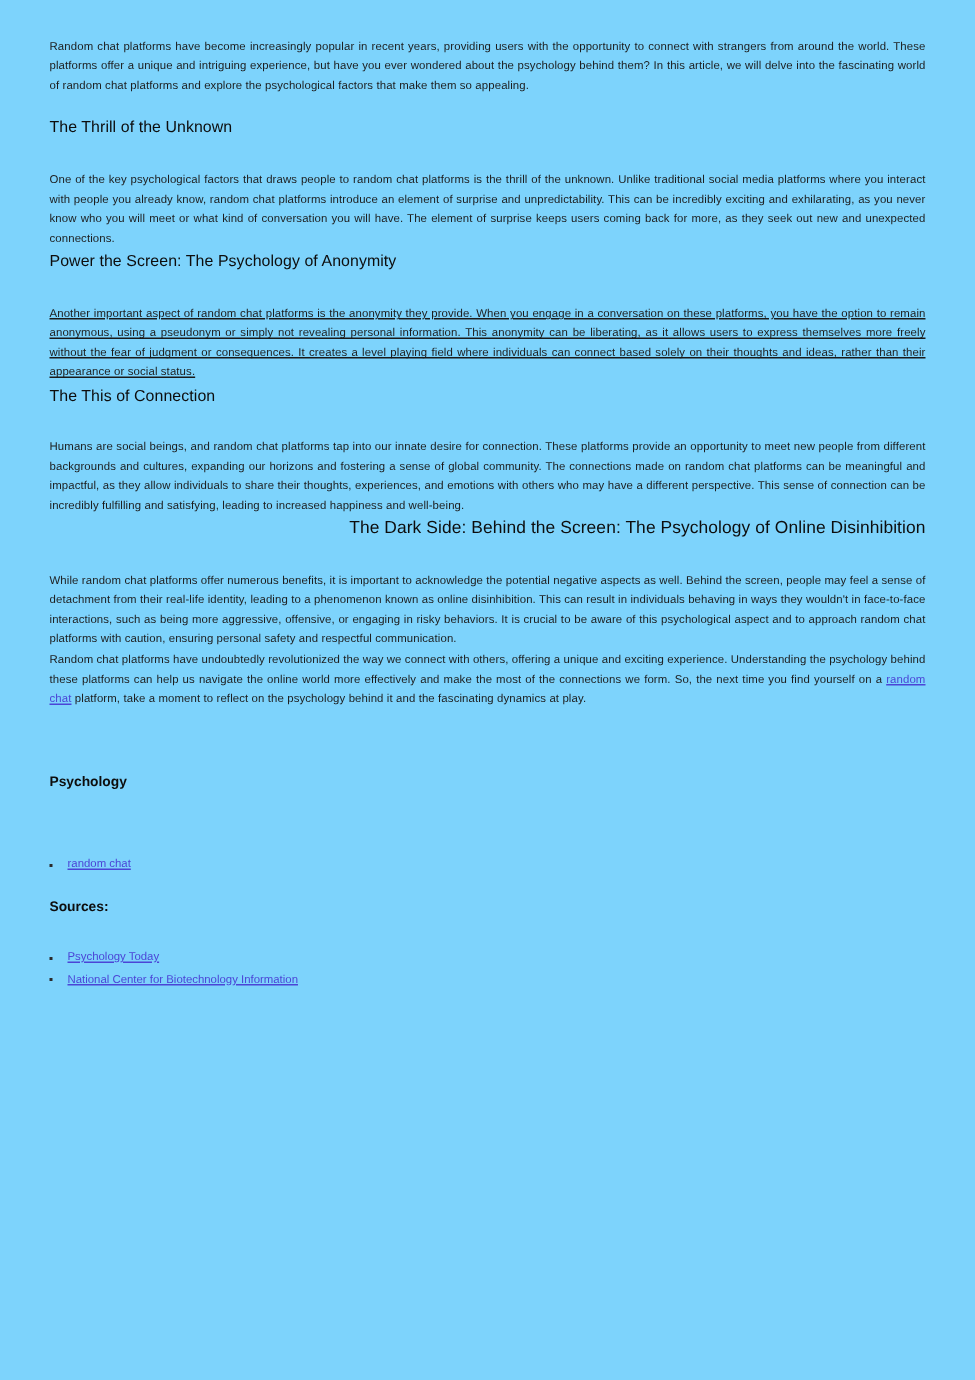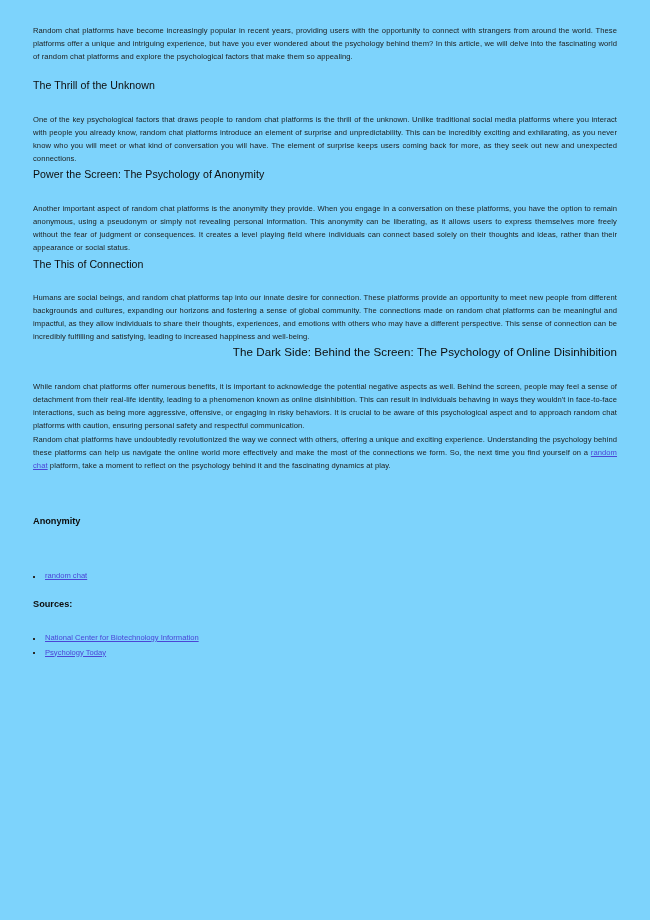--- a/index.html
+++ b/index.html
@@ -98,21 +98,21 @@
     </div>
 
     <div class="blk" style="top:89px;">
       <p class="body-text">One of the key psychological factors that draws people to random chat platforms is the thrill of the unknown. Unlike traditional social media platforms where you interact with people you already know, random chat platforms introduce an element of surprise and unpredictability. This can be incredibly exciting and exhilarating, as you never know who you will meet or what kind of conversation you will have. The element of surprise keeps users coming back for more, as they seek out new and unexpected connections.</p>
     </div>
 
     <div class="blk" style="top:144px;">
       <h2 class="section-heading">Power the Screen: The Psychology of Anonymity</h2>
     </div>
 
-    <div class="blk" style="top:178px;">
+    <div class="blk" style="top:178px;text-decoration:underline;">
       <p class="body-text">Another important aspect of random chat platforms is the anonymity they provide. When you engage in a conversation on these platforms, you have the option to remain anonymous, using a pseudonym or simply not revealing personal information. This anonymity can be liberating, as it allows users to express themselves more freely without the fear of judgment or consequences. It creates a level playing field where individuals can connect based solely on their thoughts and ideas, rather than their appearance or social status.</p>
     </div>
 
     <div class="blk" style="top:234px;">
       <h2 class="section-heading">The This of Connection</h2>
     </div>
 
     <div class="blk" style="top:267px;">
       <p class="body-text">Humans are social beings, and random chat platforms tap into our innate desire for connection. These platforms provide an opportunity to meet new people from different backgrounds and cultures, expanding our horizons and fostering a sense of global community. The connections made on random chat platforms can be meaningful and impactful, as they allow individuals to share their thoughts, experiences, and emotions with others who may have a different perspective. This sense of connection can be incredibly fulfilling and satisfying, leading to increased happiness and well-being.</p>
     </div>
@@ -123,34 +123,34 @@
 
     <div class="blk" style="top:356px;">
       <p class="body-text">While random chat platforms offer numerous benefits, it is important to acknowledge the potential negative aspects as well. Behind the screen, people may feel a sense of detachment from their real-life identity, leading to a phenomenon known as online disinhibition. This can result in individuals behaving in ways they wouldn't in face-to-face interactions, such as being more aggressive, offensive, or engaging in risky behaviors. It is crucial to be aware of this psychological aspect and to approach random chat platforms with caution, ensuring personal safety and respectful communication.</p>
     </div>
 
     <div class="blk" style="top:409px;">
       <p class="body-text"><span>Random chat platforms have undoubtedly revolutionized the way we connect with others, offering a unique and exciting experience. Understanding the psychology behind these platforms can help us navigate the online world more effectively and make the most of the connections we form. So, the next time you find yourself on a </span><a class="doc-link" href="#">random chat</a><span> platform, take a moment to reflect on the psychology behind it and the fascinating dynamics at play.</span></p>
     </div>
 
     <div class="blk" style="top:491px;">
-      <h3 class="sub-heading">Anonymity</h3>
+      <h3 class="sub-heading">Psychology</h3>
     </div>
 
     <div class="blk" style="top:545px;">
       <ul class="ref-list">
         <li><a class="doc-link" href="#">random chat</a></li>
       </ul>
     </div>
 
     <div class="blk" style="top:574px;">
       <h3 class="sub-heading">Sources:</h3>
     </div>
 
     <div class="blk" style="top:607px;">
       <ul class="ref-list">
+        <li><a class="doc-link" href="#">Psychology Today</a></li>
         <li><a class="doc-link" href="#">National Center for Biotechnology Information</a></li>
-        <li><a class="doc-link" href="#">Psychology Today</a></li>
       </ul>
     </div>
 
   </div>
 </div>
 
 </body></html>

